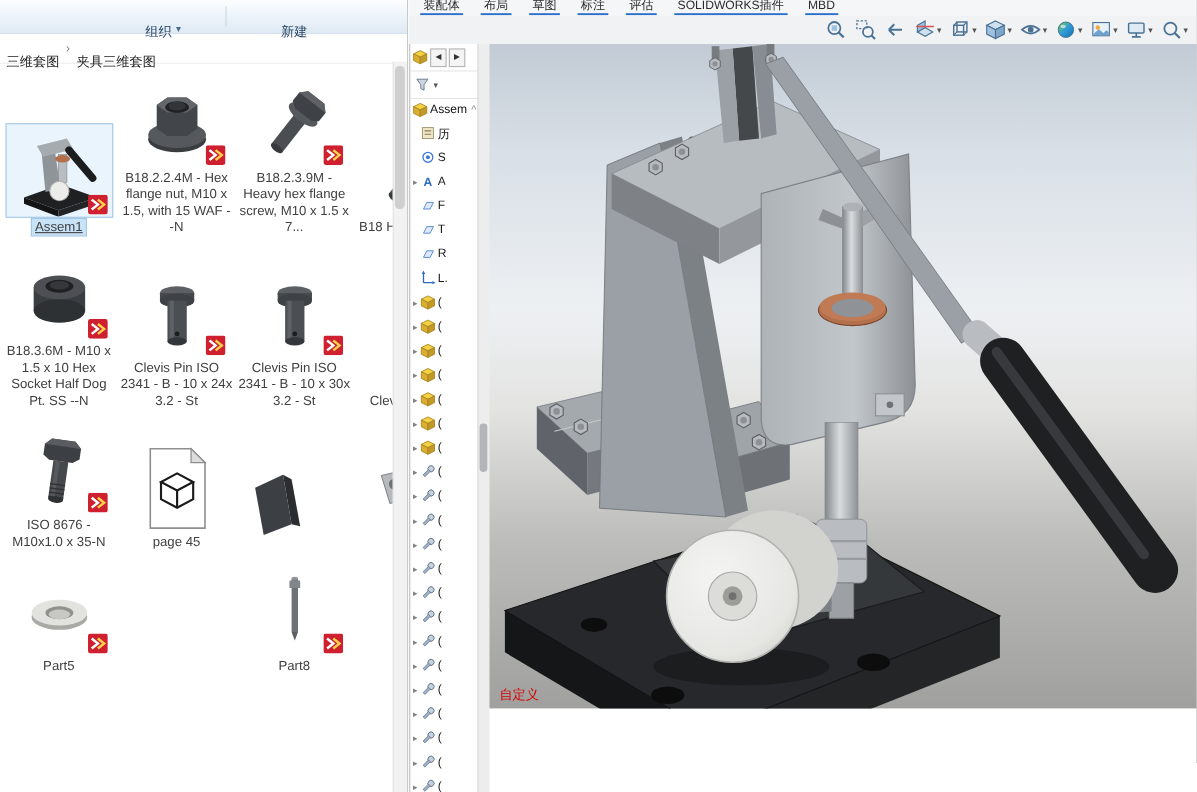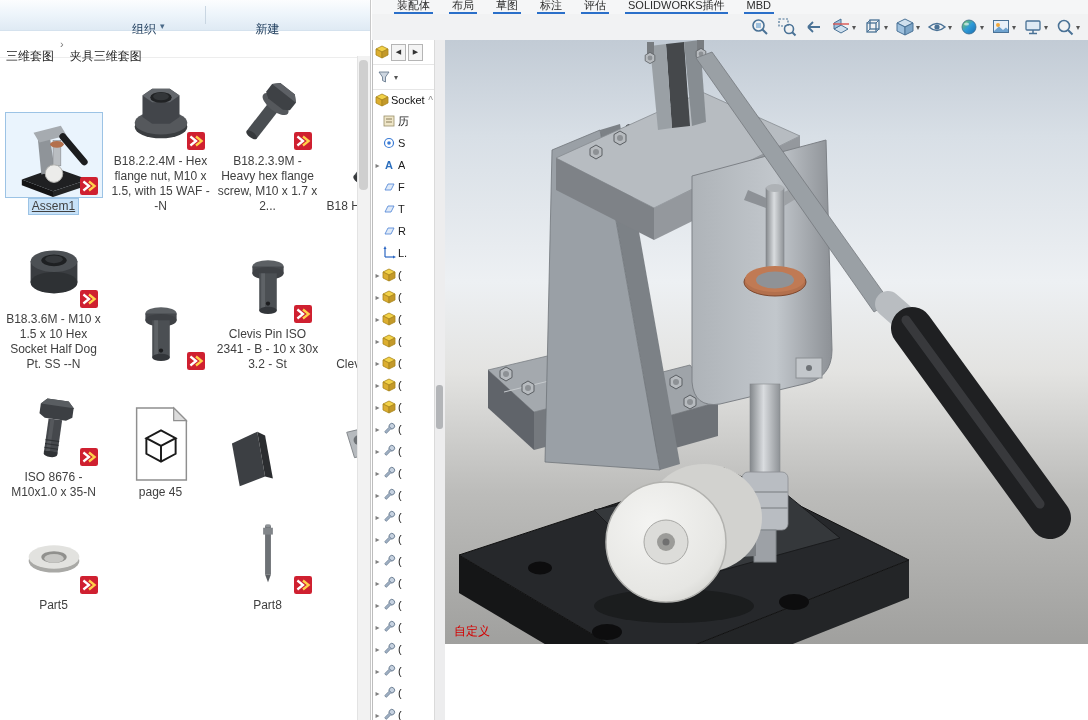--- a/index.html
+++ b/index.html
@@ -30,21 +30,21 @@
            word-wrap:break-word;}
   .cell.selected .thumb-box{background:#eaf4fd;outline:1px solid #9cc3e5;}
   .cell.selected .caption{background:#c8e2f8;outline:1px solid #9cc3e5;padding:0 3px;text-decoration:underline;}
   .sw-badge{position:absolute;right:4px;bottom:2px;width:18px;height:18px;}
   .sw-badge svg{width:18px;height:18px;display:block;}
   .exp-scrollbar{position:absolute;right:0;top:56px;bottom:0;width:12px;background:#f2f2f2;border-left:1px solid #e3e3e3;}
   .exp-thumb{position:absolute;top:4px;left:1px;width:9px;height:130px;background:#cfcfcf;border-radius:4px;}
 
   
   .cmd-tabs{position:absolute;left:372px;top:0;right:0;height:14px;background:#f5f6f7;display:flex;
-            align-items:flex-end;gap:16px;padding-left:22px;font-size:11px;color:#2b2b2b;overflow:hidden;}
+            align-items:flex-end;gap:16px;padding-left:10px;font-size:11px;color:#2b2b2b;overflow:hidden;}
   .cmd-tab{border-bottom:2px solid #2a6fc9;line-height:13px;padding:0 3px;white-space:nowrap;}
   .view-toolbar{position:absolute;left:372px;top:14px;right:0;height:26px;background:#f1f2f3;
                 border-bottom:1px solid #dcdcdc;display:flex;align-items:center;justify-content:flex-end;
                 padding-right:8px;}
   .vt-group{display:flex;align-items:center;margin-left:7px;}
   .vt-icon svg{width:20px;height:20px;display:block;}
   .vt-caret{font-size:8px;color:#555;margin-left:1px;}
 
   
   .viewport{position:absolute;left:444px;top:40px;width:644px;height:604px;overflow:hidden;
@@ -144,21 +144,21 @@
               </g>
             </svg>
             <span class="sw-badge">
               <svg viewBox="0 0 16 16">
                 <rect width="16" height="16" rx="2" fill="#cf2030"></rect>
                 <path d="M3,4 L8,8 L3,12" fill="none" stroke="#ffffff" stroke-width="2"></path>
                 <path d="M8,4 L13,8 L8,12" fill="none" stroke="#ffd24a" stroke-width="2"></path>
               </svg>
             </span>
           </div>
-          <div class="caption">B18.2.3.9M - Heavy hex flange screw, M10 x 1.7 x 2...</div>
+          <div class="caption">B18.2.3.9M - Heavy hex flange screw, M10 x 1.5 x 7...</div>
         </div>
         <div class="cell">
           <div class="thumb-box">
             <svg class="thumb" viewBox="0 0 90 80">
               <g transform="rotate(38 45 40)">
                 <rect x="39" y="30" width="13" height="38" fill="#4a4e52"></rect>
                 <ellipse cx="45.5" cy="68" rx="6.5" ry="3" fill="#36393c"></ellipse>
                 <ellipse cx="45.5" cy="28" rx="16" ry="7" fill="#55585c"></ellipse>
                 <polygon points="36,8 55,8 61,14 61,24 55,28 36,28 30,24 30,14" fill="#3e4145"></polygon>
                 <polygon points="36,8 55,8 61,14 30,14" fill="#5d6065"></polygon>
@@ -198,20 +198,21 @@
               <circle cx="45" cy="58" r="2.2" fill="#1c1d1f"></circle>
             </svg>
             <span class="sw-badge">
               <svg viewBox="0 0 16 16">
                 <rect width="16" height="16" rx="2" fill="#cf2030"></rect>
                 <path d="M3,4 L8,8 L3,12" fill="none" stroke="#ffffff" stroke-width="2"></path>
                 <path d="M8,4 L13,8 L8,12" fill="none" stroke="#ffd24a" stroke-width="2"></path>
               </svg>
             </span>
           </div>
+          <div class="caption">Clevis Pin ISO 2341 - B - 10 x 24x 3.2 - St</div>
         </div>
         <div class="cell">
           <div class="thumb-box">
             <svg class="thumb" viewBox="0 0 90 80">
               <ellipse cx="45" cy="20" rx="16" ry="6.5" fill="#5c6064"></ellipse>
               <rect x="29" y="20" width="32" height="7" fill="#45484c"></rect>
               <ellipse cx="45" cy="27" rx="16" ry="6.5" fill="#3e4145"></ellipse>
               <rect x="36" y="27" width="18" height="38" fill="#4b4f53"></rect>
               <rect x="38" y="27" width="4" height="38" fill="#5e6266"></rect>
               <ellipse cx="45" cy="65" rx="9" ry="3.8" fill="#33363a"></ellipse>
@@ -636,21 +637,21 @@
       <span class="vt-caret">▾</span>
     </div>
     <div class="fp-root">
       <span class="icon13">
           <svg viewBox="0 0 14 14">
             <polygon points="7,1 13,4 7,7 1,4" fill="#f2d147" stroke="#a8851c" stroke-width="0.8"></polygon>
             <polygon points="1,4 7,7 7,13 1,10" fill="#dcae2f" stroke="#a8851c" stroke-width="0.8"></polygon>
             <polygon points="13,4 7,7 7,13 13,10" fill="#c3992a" stroke="#a8851c" stroke-width="0.8"></polygon>
           </svg>
         </span>
-      <span class="tree-label">Socket</span>
+      <span class="tree-label">Assem</span>
       <span class="fp-scrollup">^</span>
     </div>
     <div id="fp-tree">
         <div class="tree-row">
           <span class="tree-arrow"></span>
           <span class="icon13">
             <svg viewBox="0 0 14 14">
               <rect x="2" y="2" width="10" height="10" fill="#efe6c8" stroke="#9a8f6a" stroke-width="0.8"></rect>
               <line x1="4" y1="5" x2="10" y2="5" stroke="#8a7f5c"></line>
               <line x1="4" y1="8" x2="10" y2="8" stroke="#8a7f5c"></line>

